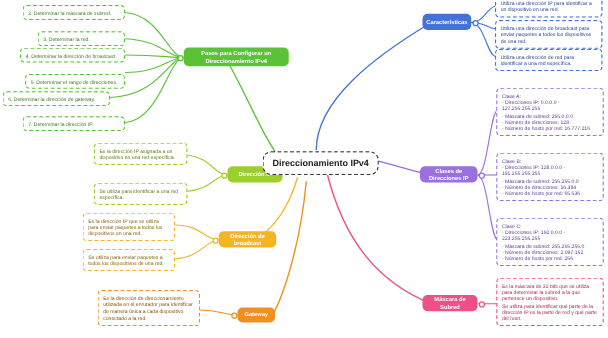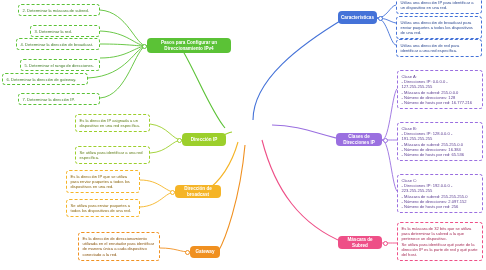--- a/index.html
+++ b/index.html
@@ -92,20 +92,21 @@
     <path d="M377 18 C387 18 390 22 396 23" stroke="#4472d8" stroke-width="0.9" fill="none"></path>
     <path d="M377 18 C387 18 390 44 396 45" stroke="#4472d8" stroke-width="0.9" fill="none"></path>
 
     <path d="M382 140 C390 140 392 90 398 88" stroke="#9a6fe0" stroke-width="0.9" fill="none"></path>
     <path d="M382 140 C390 140 392 140 398 140" stroke="#9a6fe0" stroke-width="0.9" fill="none"></path>
     <path d="M382 140 C390 140 392 190 398 192" stroke="#9a6fe0" stroke-width="0.9" fill="none"></path>
 
     <path d="M382 243 C390 243 392 243 398 243" stroke="#ee4f87" stroke-width="0.9" fill="none"></path>
   </svg>
 
+  <div class="node root" style="left:210px;top:121px;">Direccionamiento IPv4</div>
 
   <div class="node pill c-green" style="left:147px;top:38px;width:84px;height:15px;">Pasos para Configurar un Direccionamiento IPv4</div>
   <div class="dot d-green" style="left:142px;top:44px;"></div>
 
   <div class="node leaf b-green" style="left:18px;top:4px;width:82px;">2. Determinar la máscara de subred.</div>
   <div class="node leaf b-green" style="left:30px;top:25px;width:70px;">3. Determinar la red.</div>
   <div class="node leaf b-green" style="left:16px;top:38px;width:84px;">4. Determinar la dirección de broadcast.</div>
   <div class="node leaf b-green" style="left:20px;top:59px;width:80px;">5. Determinar el rango de direcciones.</div>
   <div class="node leaf b-green" style="left:2px;top:73px;width:86px;">6. Determinar la dirección de gateway.</div>
   <div class="node leaf b-green" style="left:18px;top:93px;width:82px;">7. Determinar la dirección IP.</div>

